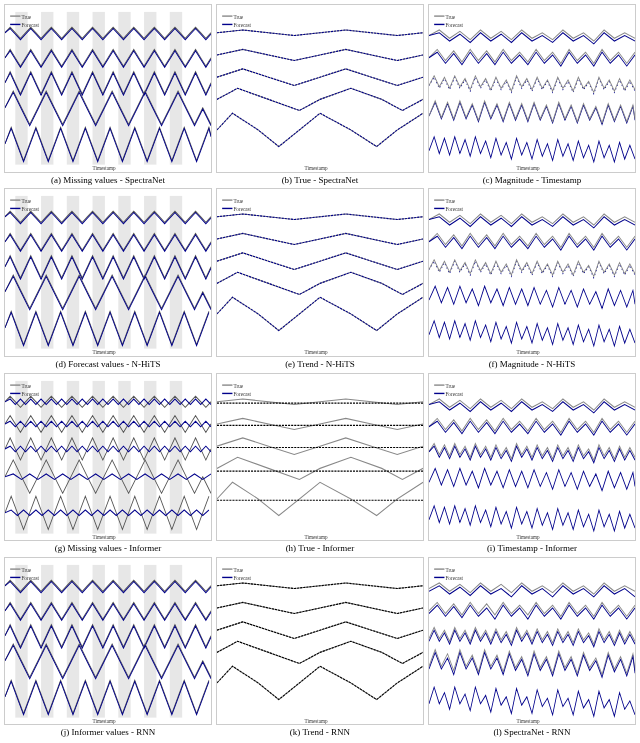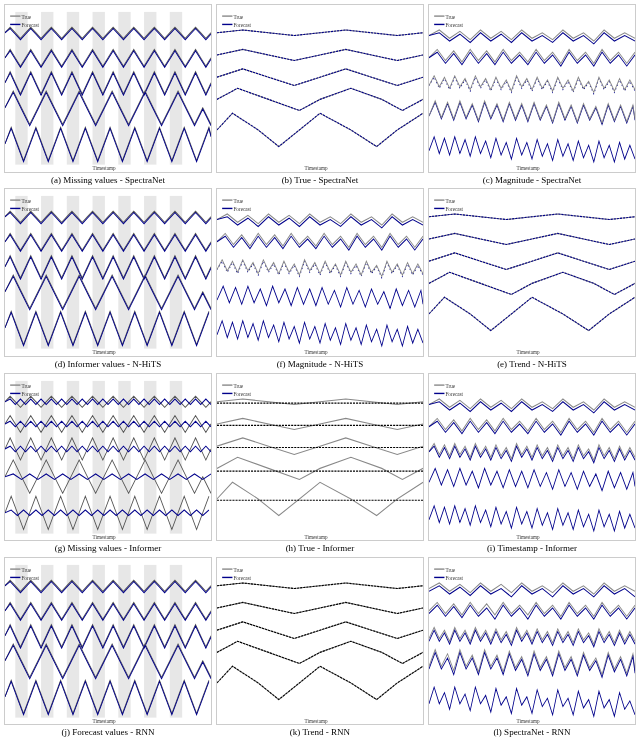--- a/index.html
+++ b/index.html
@@ -150,21 +150,21 @@
           <polyline points="0,58 5,52 10,60 15,53 20,61 25,52 30,60 35,54 40,62 45,52 50,60 55,54 60,62 65,53 70,61 75,55 80,63 85,52 90,60 95,54 100,62 105,53 110,61 115,55 120,63 125,53 130,61 135,55 140,63 145,53 150,61 155,56 160,64 165,53 170,61 175,55 180,63 185,54 190,62 195,55 200,62" fill="none" stroke="#00008B" stroke-width="0.8" stroke-dasharray="1,2"></polyline>
           <polyline points="0,58 5,51 10,59 15,52 20,60 25,51 30,59 35,53 40,61 45,51 50,59 55,53 60,61 65,52 70,60 75,54 80,62 85,51 90,59 95,53 100,61 105,52 110,60 115,54 120,62 125,52 130,60 135,54 140,62 145,52 150,60 155,55 160,63 165,52 170,60 175,54 180,62 185,53 190,61 195,54 200,61" fill="none" stroke="#888" stroke-width="0.8"></polyline>
 
           <polyline points="0,80 6,70 12,82 18,71 24,83 30,70 36,82 42,72 48,84 54,70 60,82 66,72 72,84 78,71 84,83 90,72 96,84 102,71 108,83 114,73 120,85 126,71 132,83 138,73 144,85 150,72 156,83 162,74 168,86 174,72 180,84 186,73 192,85 198,73 200,83" fill="none" stroke="#00008B" stroke-width="0.8"></polyline>
           <polyline points="0,80 6,69 12,81 18,70 24,82 30,69 36,81 42,71 48,83 54,69 60,81 66,71 72,83 78,70 84,82 90,71 96,83 102,70 108,82 114,72 120,84 126,70 132,82 138,72 144,84 150,71 156,82 162,73 168,85 174,71 180,83 186,72 192,84 198,72 200,82" fill="none" stroke="#888" stroke-width="0.8"></polyline>
 
           <polyline points="0,105 5,95 10,107 15,96 20,108 25,95 30,107 35,97 40,109 45,95 50,107 55,98 60,110 65,96 70,108 75,99 80,111 85,96 90,108 95,99 100,111 105,97 110,109 115,100 120,112 125,97 130,109 135,100 140,112 145,98 150,110 155,101 160,113 165,98 170,110 175,101 180,113 185,99 190,111 195,101 200,111" fill="none" stroke="#00008B" stroke-width="0.8"></polyline>
           <text x="85" y="119" class="chart-label">Timestamp</text>
         </svg>
       </div>
-      <div class="caption">(c) Magnitude - SpectraNet</div>
+      <div class="caption">(c) Magnitude - Timestamp</div>
     </div>
 
     <div class="cell">
       <div class="chart-area">
         <svg viewBox="0 0 200 120" preserveAspectRatio="none">
           <rect x="0" y="0" width="200" height="120" fill="white"></rect>
           <rect x="10" y="5" width="12" height="110" fill="#D0D0D0" opacity="0.5"></rect>
           <rect x="35" y="5" width="12" height="110" fill="#D0D0D0" opacity="0.5"></rect>
           <rect x="60" y="5" width="12" height="110" fill="#D0D0D0" opacity="0.5"></rect>
           <rect x="85" y="5" width="12" height="110" fill="#D0D0D0" opacity="0.5"></rect>
@@ -181,43 +181,21 @@
           <polyline points="0,38 5,33 10,39 15,45 20,39 25,33 30,39 35,45 40,39 45,33 50,39 55,45 60,39 65,33 70,39 75,45 80,39 85,33 90,39 95,45 100,39 105,33 110,39 115,45 120,39 125,33 130,39 135,45 140,39 145,33 150,39 155,45 160,39 165,33 170,39 175,45 180,39 185,33 190,39 195,45 200,39" fill="none" stroke="#00008B" stroke-width="0.8"></polyline>
           <polyline points="0,56 5,48 10,56 15,64 20,56 25,48 30,56 35,64 40,56 45,48 50,56 55,64 60,56 65,48 70,56 75,64 80,56 85,48 90,56 95,64 100,56 105,48 110,56 115,64 120,56 125,48 130,56 135,64 140,56 145,48 150,56 155,64 160,56 165,48 170,56 175,64 180,56 185,48 190,56 195,64 200,56" fill="none" stroke="#555" stroke-width="0.8"></polyline>
           <polyline points="0,56 5,49 10,57 15,65 20,57 25,49 30,57 35,65 40,57 45,49 50,57 55,65 60,57 65,49 70,57 75,65 80,57 85,49 90,57 95,65 100,57 105,49 110,57 115,65 120,57 125,49 130,57 135,65 140,57 145,49 150,57 155,65 160,57 165,49 170,57 175,65 180,57 185,49 190,57 195,65 200,57" fill="none" stroke="#00008B" stroke-width="0.8"></polyline>
           <polyline points="0,74 8,62 16,74 24,86 32,74 40,62 48,74 56,86 64,74 72,62 80,74 88,86 96,74 104,62 112,74 120,86 128,74 136,62 144,74 152,86 160,74 168,62 176,74 184,86 192,74 200,86" fill="none" stroke="#555" stroke-width="0.8"></polyline>
           <polyline points="0,74 8,63 16,75 24,87 32,75 40,63 48,75 56,87 64,75 72,63 80,75 88,87 96,75 104,63 112,75 120,87 128,75 136,63 144,75 152,87 160,75 168,63 176,75 184,87 192,75 200,87" fill="none" stroke="#00008B" stroke-width="0.8"></polyline>
           <polyline points="0,100 6,88 12,100 18,112 24,100 30,88 36,100 42,112 48,100 54,88 60,100 66,112 72,100 78,88 84,100 90,112 96,100 102,88 108,100 114,112 120,100 126,88 132,100 138,112 144,100 150,88 156,100 162,112 168,100 174,88 180,100 186,112 192,100 198,88" fill="none" stroke="#555" stroke-width="0.8"></polyline>
           <polyline points="0,100 6,89 12,101 18,113 24,101 30,89 36,101 42,113 48,101 54,89 60,101 66,113 72,101 78,89 84,101 90,113 96,101 102,89 108,101 114,113 120,101 126,89 132,101 138,113 144,101 150,89 156,101 162,113 168,101 174,89 180,101 186,113 192,101 198,89" fill="none" stroke="#00008B" stroke-width="0.8"></polyline>
           <text x="85" y="119" class="chart-label">Timestamp</text>
         </svg>
       </div>
-      <div class="caption">(d) Informer values - N-HiTS</div>
-    </div>
-
-    <div class="cell">
-      <div class="chart-area">
-        <svg viewBox="0 0 200 120" preserveAspectRatio="none">
-          <rect x="0" y="0" width="200" height="120" fill="white"></rect>
-          <line x1="5" y1="8" x2="15" y2="8" stroke="#888" stroke-width="1"></line>
-          <text x="16" y="10" class="chart-label">True</text>
-          <line x1="5" y1="14" x2="15" y2="14" stroke="#00008B" stroke-width="1"></line>
-          <text x="16" y="16" class="chart-label">Forecast</text>
-          <polyline points="0,22 10,18 20,24 30,19 40,25 50,18 60,24 70,19 80,25 90,18 100,24 110,20 120,25 130,18 140,24 150,20 160,26 170,18 180,24 190,20 200,24" fill="none" stroke="#888" stroke-width="0.8"></polyline>
-          <polyline points="0,22 10,20 20,26 30,21 40,27 50,20 60,26 70,21 80,27 90,20 100,26 110,22 120,27 130,20 140,26 150,22 160,28 170,20 180,26 190,22 200,26" fill="none" stroke="#00008B" stroke-width="0.8"></polyline>
-          <polyline points="0,38 8,32 16,40 24,33 32,41 40,32 48,40 56,33 64,41 72,32 80,40 88,34 96,41 104,32 112,40 120,34 128,42 136,32 144,40 152,34 160,42 168,32 176,40 184,34 192,42 200,34" fill="none" stroke="#888" stroke-width="0.8"></polyline>
-          <polyline points="0,38 8,34 16,42 24,35 32,43 40,34 48,42 56,35 64,43 72,34 80,42 88,36 96,43 104,34 112,42 120,36 128,44 136,34 144,42 152,36 160,44 168,34 176,42 184,36 192,44 200,36" fill="none" stroke="#00008B" stroke-width="0.8"></polyline>
-          <polyline points="0,58 5,52 10,60 15,53 20,61 25,52 30,60 35,54 40,62 45,52 50,60 55,54 60,62 65,53 70,61 75,55 80,63 85,52 90,60 95,54 100,62 105,53 110,61 115,55 120,63 125,53 130,61 135,55 140,63 145,53 150,61 155,56 160,64 165,53 170,61 175,55 180,63 185,54 190,62 195,55 200,62" fill="none" stroke="#00008B" stroke-width="0.8" stroke-dasharray="1,2"></polyline>
-          <polyline points="0,58 5,51 10,59 15,52 20,60 25,51 30,59 35,53 40,61 45,51 50,59 55,53 60,61 65,52 70,60 75,54 80,62 85,51 90,59 95,53 100,61 105,52 110,60 115,54 120,62 125,52 130,60 135,54 140,62 145,52 150,60 155,55 160,63 165,52 170,60 175,54 180,62 185,53 190,61 195,54 200,61" fill="none" stroke="#888" stroke-width="0.8"></polyline>
-          <polyline points="0,80 6,70 12,82 18,71 24,83 30,70 36,82 42,72 48,84 54,70 60,82 66,72 72,84 78,71 84,83 90,72 96,84 102,71 108,83 114,73 120,85 126,71 132,83 138,73 144,85 150,72 156,83 162,74 168,86 174,72 180,84 186,73 192,85 198,73 200,83" fill="none" stroke="#00008B" stroke-width="0.8"></polyline>
-          <polyline points="0,105 5,95 10,107 15,96 20,108 25,95 30,107 35,97 40,109 45,95 50,107 55,98 60,110 65,96 70,108 75,99 80,111 85,96 90,108 95,99 100,111 105,97 110,109 115,100 120,112 125,97 130,109 135,100 140,112 145,98 150,110 155,101 160,113 165,98 170,110 175,101 180,113 185,99 190,111 195,101 200,111" fill="none" stroke="#00008B" stroke-width="0.8"></polyline>
-          <text x="85" y="119" class="chart-label">Timestamp</text>
-        </svg>
-      </div>
-      <div class="caption">(f) Magnitude - N-HiTS</div>
+      <div class="caption">(d) Forecast values - N-HiTS</div>
     </div>
 
     <div class="cell">
       <div class="chart-area">
         <svg viewBox="0 0 200 120" preserveAspectRatio="none">
           <rect x="0" y="0" width="200" height="120" fill="white"></rect>
           <line x1="5" y1="8" x2="15" y2="8" stroke="#888" stroke-width="1"></line>
           <text x="16" y="10" class="chart-label">True</text>
           <line x1="5" y1="14" x2="15" y2="14" stroke="#00008B" stroke-width="1"></line>
           <text x="16" y="16" class="chart-label">Forecast</text>
@@ -234,20 +212,42 @@
           <text x="85" y="119" class="chart-label">Timestamp</text>
         </svg>
       </div>
       <div class="caption">(e) Trend - N-HiTS</div>
     </div>
 
     <div class="cell">
       <div class="chart-area">
         <svg viewBox="0 0 200 120" preserveAspectRatio="none">
           <rect x="0" y="0" width="200" height="120" fill="white"></rect>
+          <line x1="5" y1="8" x2="15" y2="8" stroke="#888" stroke-width="1"></line>
+          <text x="16" y="10" class="chart-label">True</text>
+          <line x1="5" y1="14" x2="15" y2="14" stroke="#00008B" stroke-width="1"></line>
+          <text x="16" y="16" class="chart-label">Forecast</text>
+          <polyline points="0,22 10,18 20,24 30,19 40,25 50,18 60,24 70,19 80,25 90,18 100,24 110,20 120,25 130,18 140,24 150,20 160,26 170,18 180,24 190,20 200,24" fill="none" stroke="#888" stroke-width="0.8"></polyline>
+          <polyline points="0,22 10,20 20,26 30,21 40,27 50,20 60,26 70,21 80,27 90,20 100,26 110,22 120,27 130,20 140,26 150,22 160,28 170,20 180,26 190,22 200,26" fill="none" stroke="#00008B" stroke-width="0.8"></polyline>
+          <polyline points="0,38 8,32 16,40 24,33 32,41 40,32 48,40 56,33 64,41 72,32 80,40 88,34 96,41 104,32 112,40 120,34 128,42 136,32 144,40 152,34 160,42 168,32 176,40 184,34 192,42 200,34" fill="none" stroke="#888" stroke-width="0.8"></polyline>
+          <polyline points="0,38 8,34 16,42 24,35 32,43 40,34 48,42 56,35 64,43 72,34 80,42 88,36 96,43 104,34 112,42 120,36 128,44 136,34 144,42 152,36 160,44 168,34 176,42 184,36 192,44 200,36" fill="none" stroke="#00008B" stroke-width="0.8"></polyline>
+          <polyline points="0,58 5,52 10,60 15,53 20,61 25,52 30,60 35,54 40,62 45,52 50,60 55,54 60,62 65,53 70,61 75,55 80,63 85,52 90,60 95,54 100,62 105,53 110,61 115,55 120,63 125,53 130,61 135,55 140,63 145,53 150,61 155,56 160,64 165,53 170,61 175,55 180,63 185,54 190,62 195,55 200,62" fill="none" stroke="#00008B" stroke-width="0.8" stroke-dasharray="1,2"></polyline>
+          <polyline points="0,58 5,51 10,59 15,52 20,60 25,51 30,59 35,53 40,61 45,51 50,59 55,53 60,61 65,52 70,60 75,54 80,62 85,51 90,59 95,53 100,61 105,52 110,60 115,54 120,62 125,52 130,60 135,54 140,62 145,52 150,60 155,55 160,63 165,52 170,60 175,54 180,62 185,53 190,61 195,54 200,61" fill="none" stroke="#888" stroke-width="0.8"></polyline>
+          <polyline points="0,80 6,70 12,82 18,71 24,83 30,70 36,82 42,72 48,84 54,70 60,82 66,72 72,84 78,71 84,83 90,72 96,84 102,71 108,83 114,73 120,85 126,71 132,83 138,73 144,85 150,72 156,83 162,74 168,86 174,72 180,84 186,73 192,85 198,73 200,83" fill="none" stroke="#00008B" stroke-width="0.8"></polyline>
+          <polyline points="0,105 5,95 10,107 15,96 20,108 25,95 30,107 35,97 40,109 45,95 50,107 55,98 60,110 65,96 70,108 75,99 80,111 85,96 90,108 95,99 100,111 105,97 110,109 115,100 120,112 125,97 130,109 135,100 140,112 145,98 150,110 155,101 160,113 165,98 170,110 175,101 180,113 185,99 190,111 195,101 200,111" fill="none" stroke="#00008B" stroke-width="0.8"></polyline>
+          <text x="85" y="119" class="chart-label">Timestamp</text>
+        </svg>
+      </div>
+      <div class="caption">(f) Magnitude - N-HiTS</div>
+    </div>
+
+    <div class="cell">
+      <div class="chart-area">
+        <svg viewBox="0 0 200 120" preserveAspectRatio="none">
+          <rect x="0" y="0" width="200" height="120" fill="white"></rect>
           <rect x="10" y="5" width="12" height="110" fill="#D0D0D0" opacity="0.5"></rect>
           <rect x="35" y="5" width="12" height="110" fill="#D0D0D0" opacity="0.5"></rect>
           <rect x="60" y="5" width="12" height="110" fill="#D0D0D0" opacity="0.5"></rect>
           <rect x="85" y="5" width="12" height="110" fill="#D0D0D0" opacity="0.5"></rect>
           <rect x="110" y="5" width="12" height="110" fill="#D0D0D0" opacity="0.5"></rect>
           <rect x="135" y="5" width="12" height="110" fill="#D0D0D0" opacity="0.5"></rect>
           <rect x="160" y="5" width="12" height="110" fill="#D0D0D0" opacity="0.5"></rect>
           <line x1="5" y1="8" x2="15" y2="8" stroke="#888" stroke-width="1"></line>
           <text x="16" y="10" class="chart-label">True</text>
           <line x1="5" y1="14" x2="15" y2="14" stroke="#00008B" stroke-width="1"></line>
@@ -337,21 +337,21 @@
           <polyline points="0,38 5,33 10,39 15,45 20,39 25,33 30,39 35,45 40,39 45,33 50,39 55,45 60,39 65,33 70,39 75,45 80,39 85,33 90,39 95,45 100,39 105,33 110,39 115,45 120,39 125,33 130,39 135,45 140,39 145,33 150,39 155,45 160,39 165,33 170,39 175,45 180,39 185,33 190,39 195,45 200,39" fill="none" stroke="#00008B" stroke-width="0.8"></polyline>
           <polyline points="0,56 5,48 10,56 15,64 20,56 25,48 30,56 35,64 40,56 45,48 50,56 55,64 60,56 65,48 70,56 75,64 80,56 85,48 90,56 95,64 100,56 105,48 110,56 115,64 120,56 125,48 130,56 135,64 140,56 145,48 150,56 155,64 160,56 165,48 170,56 175,64 180,56 185,48 190,56 195,64 200,56" fill="none" stroke="#555" stroke-width="0.8"></polyline>
           <polyline points="0,56 5,49 10,57 15,65 20,57 25,49 30,57 35,65 40,57 45,49 50,57 55,65 60,57 65,49 70,57 75,65 80,57 85,49 90,57 95,65 100,57 105,49 110,57 115,65 120,57 125,49 130,57 135,65 140,57 145,49 150,57 155,65 160,57 165,49 170,57 175,65 180,57 185,49 190,57 195,65 200,57" fill="none" stroke="#00008B" stroke-width="0.8"></polyline>
           <polyline points="0,74 8,62 16,74 24,86 32,74 40,62 48,74 56,86 64,74 72,62 80,74 88,86 96,74 104,62 112,74 120,86 128,74 136,62 144,74 152,86 160,74 168,62 176,74 184,86 192,74 200,86" fill="none" stroke="#555" stroke-width="0.8"></polyline>
           <polyline points="0,74 8,63 16,75 24,87 32,75 40,63 48,75 56,87 64,75 72,63 80,75 88,87 96,75 104,63 112,75 120,87 128,75 136,63 144,75 152,87 160,75 168,63 176,75 184,87 192,75 200,87" fill="none" stroke="#00008B" stroke-width="0.8"></polyline>
           <polyline points="0,100 6,88 12,100 18,112 24,100 30,88 36,100 42,112 48,100 54,88 60,100 66,112 72,100 78,88 84,100 90,112 96,100 102,88 108,100 114,112 120,100 126,88 132,100 138,112 144,100 150,88 156,100 162,112 168,100 174,88 180,100 186,112 192,100 198,88" fill="none" stroke="#555" stroke-width="0.8"></polyline>
           <polyline points="0,100 6,89 12,101 18,113 24,101 30,89 36,101 42,113 48,101 54,89 60,101 66,113 72,101 78,89 84,101 90,113 96,101 102,89 108,101 114,113 120,101 126,89 132,101 138,113 144,101 150,89 156,101 162,113 168,101 174,89 180,101 186,113 192,101 198,89" fill="none" stroke="#00008B" stroke-width="0.8"></polyline>
           <text x="85" y="119" class="chart-label">Timestamp</text>
         </svg>
       </div>
-      <div class="caption">(j) Forecast values - RNN</div>
+      <div class="caption">(j) Informer values - RNN</div>
     </div>
 
     <div class="cell">
       <div class="chart-area">
         <svg viewBox="0 0 200 120" preserveAspectRatio="none">
           <rect x="0" y="0" width="200" height="120" fill="white"></rect>
           <line x1="5" y1="8" x2="15" y2="8" stroke="#888" stroke-width="1"></line>
           <text x="16" y="10" class="chart-label">True</text>
           <line x1="5" y1="14" x2="15" y2="14" stroke="#00008B" stroke-width="1"></line>
           <text x="16" y="16" class="chart-label">Forecast</text>

